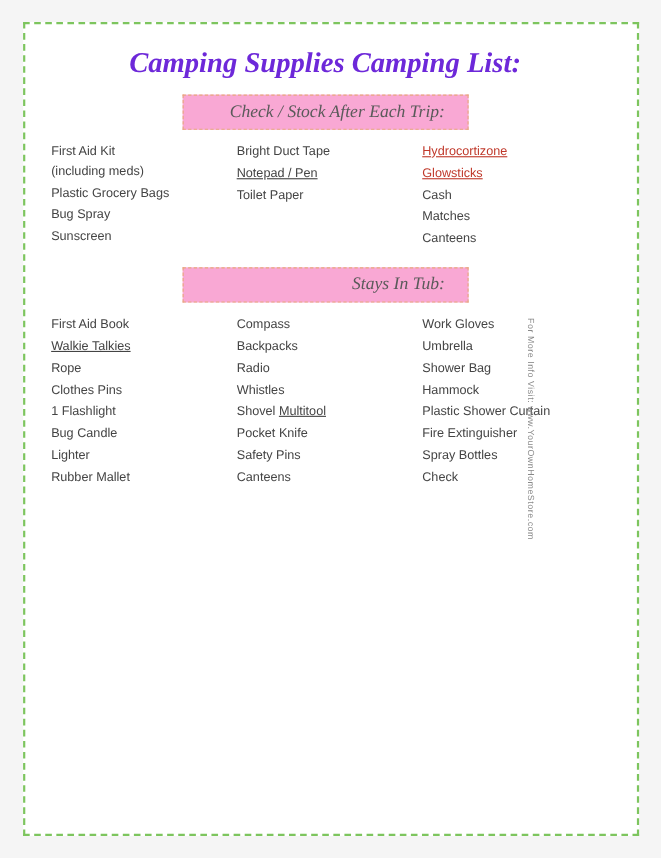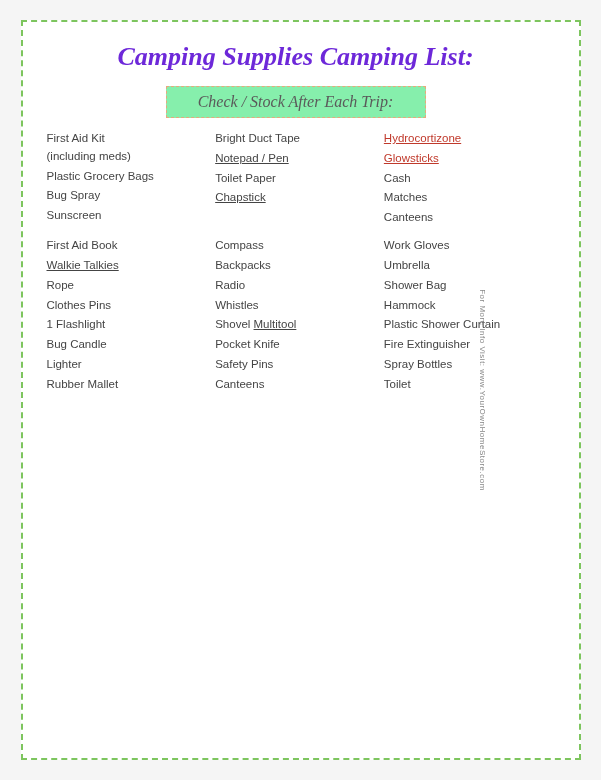--- a/index.html
+++ b/index.html
@@ -29,27 +29,27 @@
       font-family: Georgia, 'Times New Roman', serif;
       font-size: 26px;
       color: #6d28d9;
       margin: 10px 0 14px 0;
       font-style: italic;
       font-weight: bold;
     }
 
     .section-header {
       border: 1.5px dashed #e8a87c;
-      background: #86efac;
+      background: #f9a8d4;
       display: inline-block;
       padding: 6px 20px;
       margin: 0 auto 12px auto;
       display: block;
       width: 260px;
-      text-align: center;
+      text-align: right;
     }
 
     .section-header-text {
       font-family: Georgia, serif;
       font-size: 16px;
       color: #5a5a5a;
       font-style: italic;
     }
 
     .section-header-wrapper {
@@ -118,33 +118,37 @@
       <div class="col">
         <div class="item">First Aid Kit<br>(including meds)</div>
         <div class="item">Plastic Grocery Bags</div>
         <div class="item">Bug Spray</div>
         <div class="item">Sunscreen</div>
       </div>
       <div class="col">
         <div class="item">Bright Duct Tape</div>
         <div class="item underline">Notepad / Pen</div>
         <div class="item">Toilet Paper</div>
-        <div class="item underline">Chapstick</div>
       </div>
       <div class="col">
         <div class="item red">Hydrocortizone</div>
         <div class="item red">Glowsticks</div>
         <div class="item">Cash</div>
         <div class="item">Matches</div>
         <div class="item">Canteens</div>
       </div>
     </div>
   </div>
 
   <div class="section-block">
+    <div class="section-header-wrapper" style="margin-top: 14px;">
+      <div class="section-header">
+        <span class="section-header-text">Stays In Tub:</span>
+      </div>
+    </div>
 
     <div class="columns">
       <div class="col">
         <div class="item">First Aid Book</div>
         <div class="item underline">Walkie Talkies</div>
         <div class="item">Rope</div>
         <div class="item">Clothes Pins</div>
         <div class="item">1 Flashlight</div>
         <div class="item">Bug Candle</div>
         <div class="item">Lighter</div>
@@ -161,19 +165,19 @@
         <div class="item">Canteens</div>
       </div>
       <div class="col">
         <div class="item">Work Gloves</div>
         <div class="item">Umbrella</div>
         <div class="item">Shower Bag</div>
         <div class="item">Hammock</div>
         <div class="item">Plastic Shower Curtain</div>
         <div class="item">Fire Extinguisher</div>
         <div class="item">Spray Bottles</div>
-        <div class="item">Toilet</div>
+        <div class="item">Check</div>
       </div>
     </div>
   </div>
 
   <div class="side-text">For More Info Visit: www.YourOwnHomeStore.com</div>
 </div>
 
 </body></html>

